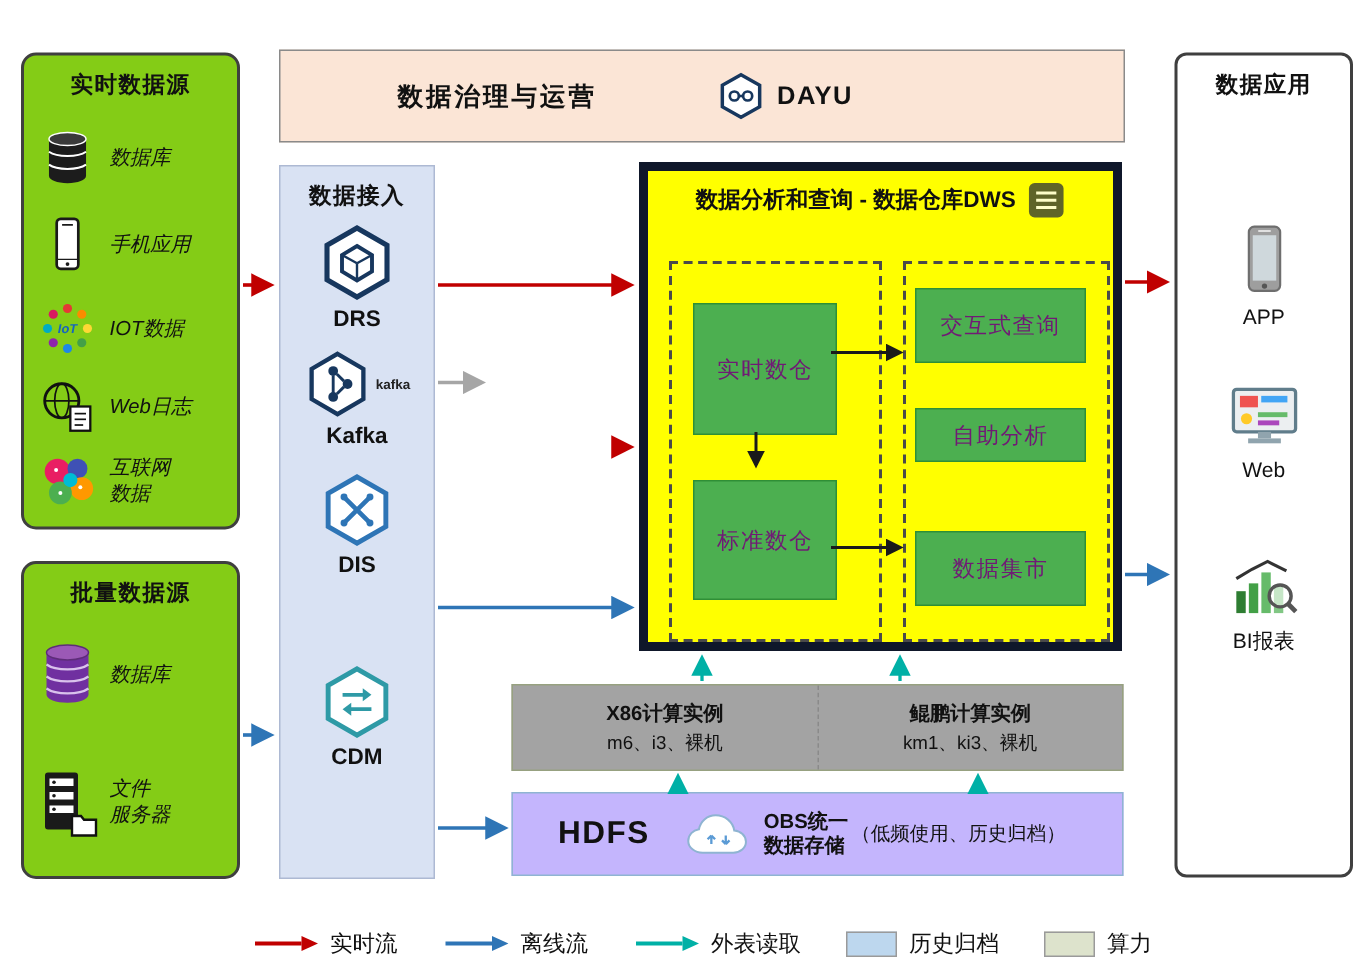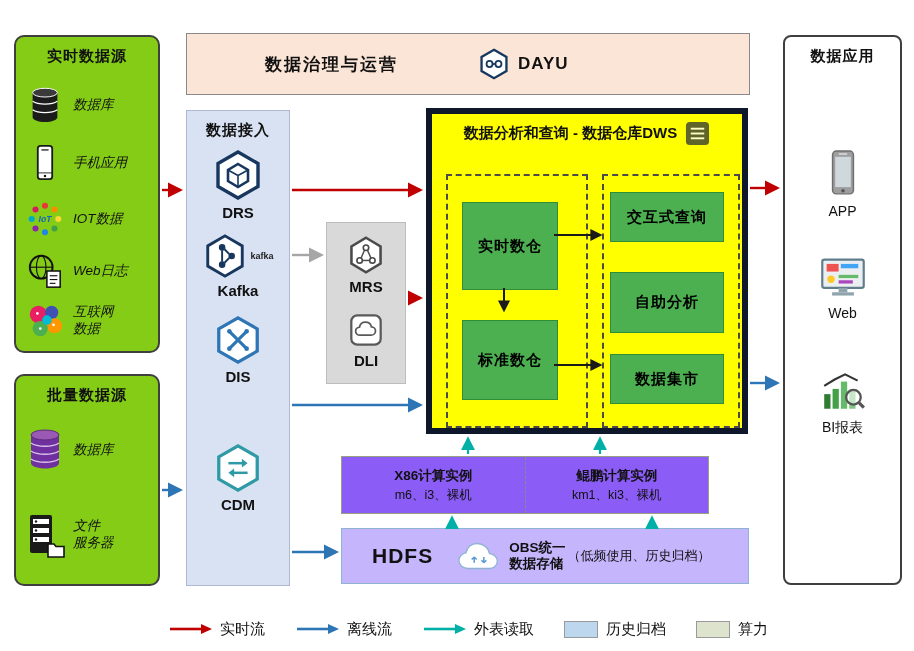--- a/index.html
+++ b/index.html
@@ -30,29 +30,29 @@
   
   .proc { position:absolute; left:326px; top:222px; width:80px; height:162px; background:#d9d9d9; border:1px solid #bdbdbd; }
 
   
   .dws { position:absolute; left:426px; top:108px; width:322px; height:326px; background:#ffff00; border:6px solid #0f172a; }
   .dws-head { display:flex; align-items:center; justify-content:center; gap:8px; padding-top:7px; }
   .dws-head .dws-title { font-weight:bold; font-size:15px; }
   .dashed-zone { position:absolute; border:2px dashed #4a4a4a; }
   .dz-left  { left:14px; top:60px; width:142px; height:254px; }
   .dz-right { left:170px; top:60px; width:138px; height:254px; }
-  .gbox { position:absolute; background:#4caf50; border:1px solid #2f8f36; display:flex; align-items:center; justify-content:center; font-weight:bold; font-size:15px; color:#000000; letter-spacing:1px; }
+  .gbox { position:absolute; background:#4caf50; border:1px solid #2f8f36; display:flex; align-items:center; justify-content:center; font-weight:normal; font-size:15px; color:#701a75; letter-spacing:1px; }
   .g-rt  { left:30px;  top:88px;  width:96px;  height:88px; }
   .g-std { left:30px;  top:206px; width:96px;  height:80px; }
   .g-iq  { left:178px; top:78px;  width:114px; height:50px; }
-  .g-sa  { left:178px; top:158px; width:114px; height:61px; }
+  .g-sa  { left:178px; top:158px; width:114px; height:36px; }
   .g-dm  { left:178px; top:240px; width:114px; height:50px; }
 
   
-  .compute { position:absolute; left:341px; top:456px; width:368px; height:58px; background:#8b5cf6; border:1px solid #97a180; display:flex; }
+  .compute { position:absolute; left:341px; top:456px; width:408px; height:58px; background:#a3a3a3; border:1px solid #97a180; display:flex; }
   .comp-cell { flex:1; display:flex; flex-direction:column; align-items:center; justify-content:center; gap:2px; }
   .comp-cell:first-child { border-right:1px dashed #8a8a8a; }
   .comp-title { font-weight:bold; font-size:13.5px; }
   .comp-specs { font-size:12.5px; }
 
   
   .storage { position:absolute; left:341px; top:528px; width:408px; height:56px; background:#c4b5fd; border:1px solid #8fb4d2; display:flex; align-items:center; }
   .hdfs-label { font-weight:bold; font-size:21px; margin-left:30px; letter-spacing:1px; }
   .obs-title { font-weight:bold; font-size:13.5px; white-space:pre-line; line-height:1.2; margin-left:4px; }
   .obs-note { font-size:13px; margin-left:2px; }
@@ -289,41 +289,20 @@
           <polygon points="26,3 46,14.5 46,37.5 26,49 6,37.5 6,14.5" fill="#fff" stroke="#2e9aa6" stroke-width="3.4"></polygon>
           <path d="M16 21h17" stroke="#2e9aa6" stroke-width="2.6"></path>
           <path d="M30 16.5L36 21l-6 4.5z" fill="#2e9aa6"></path>
           <path d="M36 31H19" stroke="#2e9aa6" stroke-width="2.6"></path>
           <path d="M22 26.5L16 31l6 4.5z" fill="#2e9aa6"></path>
         </svg>
       <span class="svc-name">CDM</span>
     </div>
   </div>
 
-  <div class="proc">
-    <div class="svc" style="top:12px;">
-      <svg viewBox="0 0 44 44" width="40" height="40">
-          <polygon points="22,3 38,12.5 38,31.5 22,41 6,31.5 6,12.5" fill="#fff" stroke="#4a4a4a" stroke-width="2.8"></polygon>
-          <circle cx="22" cy="14" r="3" fill="none" stroke="#4a4a4a" stroke-width="1.8"></circle>
-          <circle cx="15" cy="28" r="3" fill="none" stroke="#4a4a4a" stroke-width="1.8"></circle>
-          <circle cx="29" cy="28" r="3" fill="none" stroke="#4a4a4a" stroke-width="1.8"></circle>
-          <line x1="20.5" y1="16.5" x2="16.5" y2="25.5" stroke="#4a4a4a" stroke-width="1.6"></line>
-          <line x1="23.5" y1="16.5" x2="27.5" y2="25.5" stroke="#4a4a4a" stroke-width="1.6"></line>
-          <line x1="18" y1="28" x2="26" y2="28" stroke="#4a4a4a" stroke-width="1.6"></line>
-        </svg>
-      <span class="svc-name">MRS</span>
-    </div>
-    <div class="svc" style="top:88px;">
-      <svg viewBox="0 0 44 44" width="38" height="38">
-          <rect x="5" y="5" width="34" height="34" rx="7" fill="#fff" stroke="#595959" stroke-width="2.6"></rect>
-          <path d="M15 28c-2.8 0-5-2-5-4.6 0-2.4 1.9-4.4 4.4-4.6C15 15.6 17.8 13 21.4 13c3.4 0 6.2 2.3 6.9 5.4 2.6.1 4.7 2.1 4.7 4.7 0 2.7-2.3 4.9-5.1 4.9z" fill="none" stroke="#595959" stroke-width="2"></path>
-        </svg>
-      <span class="svc-name">DLI</span>
-    </div>
-  </div>
 
   <div class="dws">
     <div class="dws-head">
       <span class="dws-title">数据分析和查询 - 数据仓库DWS</span>
       <svg viewBox="0 0 26 26" width="25" height="25">
           <rect x="1" y="1" width="24" height="24" rx="4" fill="#5f6428"></rect>
           <line x1="6" y1="8" x2="20" y2="8" stroke="#fdfdc8" stroke-width="2"></line>
           <line x1="6" y1="13" x2="20" y2="13" stroke="#fdfdc8" stroke-width="2"></line>
           <line x1="6" y1="18" x2="20" y2="18" stroke="#fdfdc8" stroke-width="2"></line>
         </svg>

